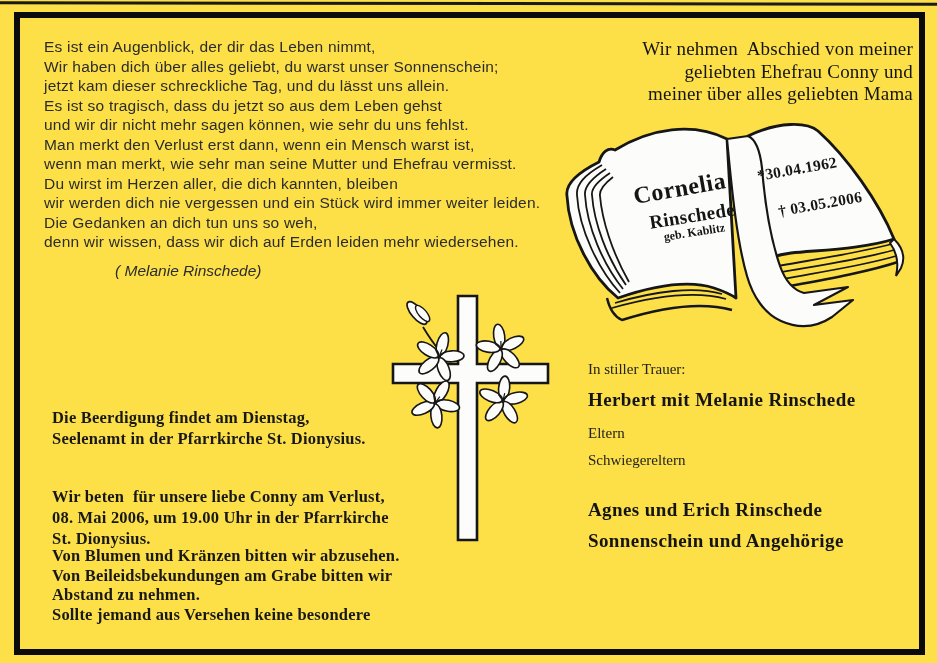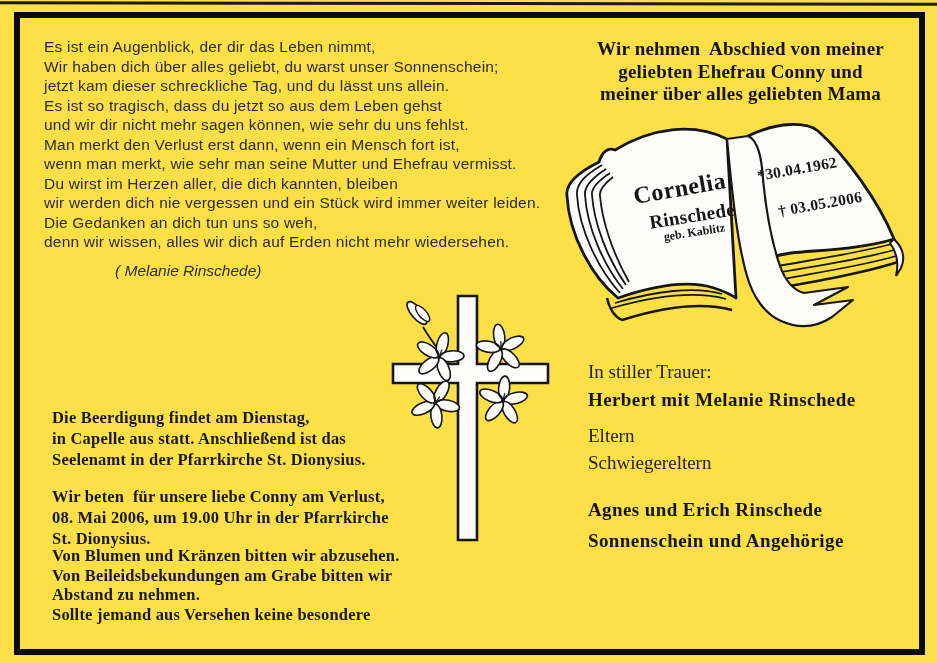--- a/index.html
+++ b/index.html
@@ -18,26 +18,26 @@
   .poem-line{white-space:pre;}
   .signature{left:115px;top:262px;font-family:"Liberation Sans",sans-serif;
              font-size:15.5px;font-style:italic;color:#2b2b2b;white-space:pre;}
   
   .funeral{left:44px;font-size:16.5px;font-weight:700;letter-spacing:.2px;color:#181818;margin-left:8px;}
   .funeral .f-line{white-space:pre;}
   .fp1{top:407px;line-height:21px;}
   .fp2{top:486px;line-height:21px;}
   .fp3{top:546px;line-height:19.5px;}
   
-  .farewell{left:568px;top:38px;width:345px;text-align:center;font-size:19px;font-weight:700;
+  .farewell{left:568px;top:38px;width:345px;text-align:right;font-size:19px;font-weight:400;
             line-height:22.5px;letter-spacing:.2px;color:#141414;}
   .farewell div{white-space:pre;}
   
   .mourner{left:588px;white-space:pre;}
-  .m-label{font-size:19px;font-weight:400;color:#222;text-align:right;}
+  .m-label{font-size:15px;font-weight:400;color:#222;text-align:right;}
   .m-names{font-size:19px;font-weight:700;letter-spacing:.4px;color:#141414;}
   
   .ink{stroke:#161616;fill:none;}
   .paperfill{fill:#fcfcfb;stroke:#161616;}
   .booktext{font-family:"Liberation Serif",serif;font-weight:bold;fill:#151515;}
   .bt-first{font-size:24px;letter-spacing:.5px;}
   .bt-last{font-size:19px;letter-spacing:.3px;}
   .bt-maiden{font-size:12px;}
   .bt-date{font-size:15.5px;letter-spacing:.3px;}
 </style>
@@ -48,32 +48,31 @@
 
   <div class="scan-topline"></div>
   <div class="frame"></div>
 
   <div class="abs poem">
     <div class="poem-line">Es ist ein Augenblick, der dir das Leben nimmt,</div>
     <div class="poem-line">Wir haben dich über alles geliebt, du warst unser Sonnenschein;</div>
     <div class="poem-line">jetzt kam dieser schreckliche Tag, und du lässt uns allein.</div>
     <div class="poem-line">Es ist so tragisch, dass du jetzt so aus dem Leben gehst</div>
     <div class="poem-line">und wir dir nicht mehr sagen können, wie sehr du uns fehlst.</div>
-    <div class="poem-line">Man merkt den Verlust erst dann, wenn ein Mensch fort ist,</div>
+    <div class="poem-line">Man merkt den Verlust erst dann, wenn ein Mensch warst ist,</div>
     <div class="poem-line">wenn man merkt, wie sehr man seine Mutter und Ehefrau vermisst.</div>
     <div class="poem-line">Du wirst im Herzen aller, die dich kannten, bleiben</div>
     <div class="poem-line">wir werden dich nie vergessen und ein Stück wird immer weiter leiden.</div>
     <div class="poem-line">Die Gedanken an dich tun uns so weh,</div>
-    <div class="poem-line">denn wir wissen, alles wir dich auf Erden nicht mehr wiedersehen.</div>
+    <div class="poem-line">denn wir wissen, dass wir dich auf Erden leiden mehr wiedersehen.</div>
   </div>
   <div class="abs signature">( Melanie Rinschede)</div>
 
   <div class="abs funeral fp1">
     <div class="f-line">Die Beerdigung findet am Dienstag,</div>
-    <div class="f-line">in Capelle aus statt. Anschließend ist das</div>
     <div class="f-line">Seelenamt in der Pfarrkirche St. Dionysius.</div>
   </div>
   <div class="abs funeral fp2">
     <div class="f-line">Wir beten  für unsere liebe Conny am Verlust,</div>
     <div class="f-line">08. Mai 2006, um 19.00 Uhr in der Pfarrkirche</div>
     <div class="f-line">St. Dionysius.</div>
   </div>
   <div class="abs funeral fp3">
     <div class="f-line">Von Blumen und Kränzen bitten wir abzusehen.</div>
     <div class="f-line">Von Beileidsbekundungen am Grabe bitten wir</div>

